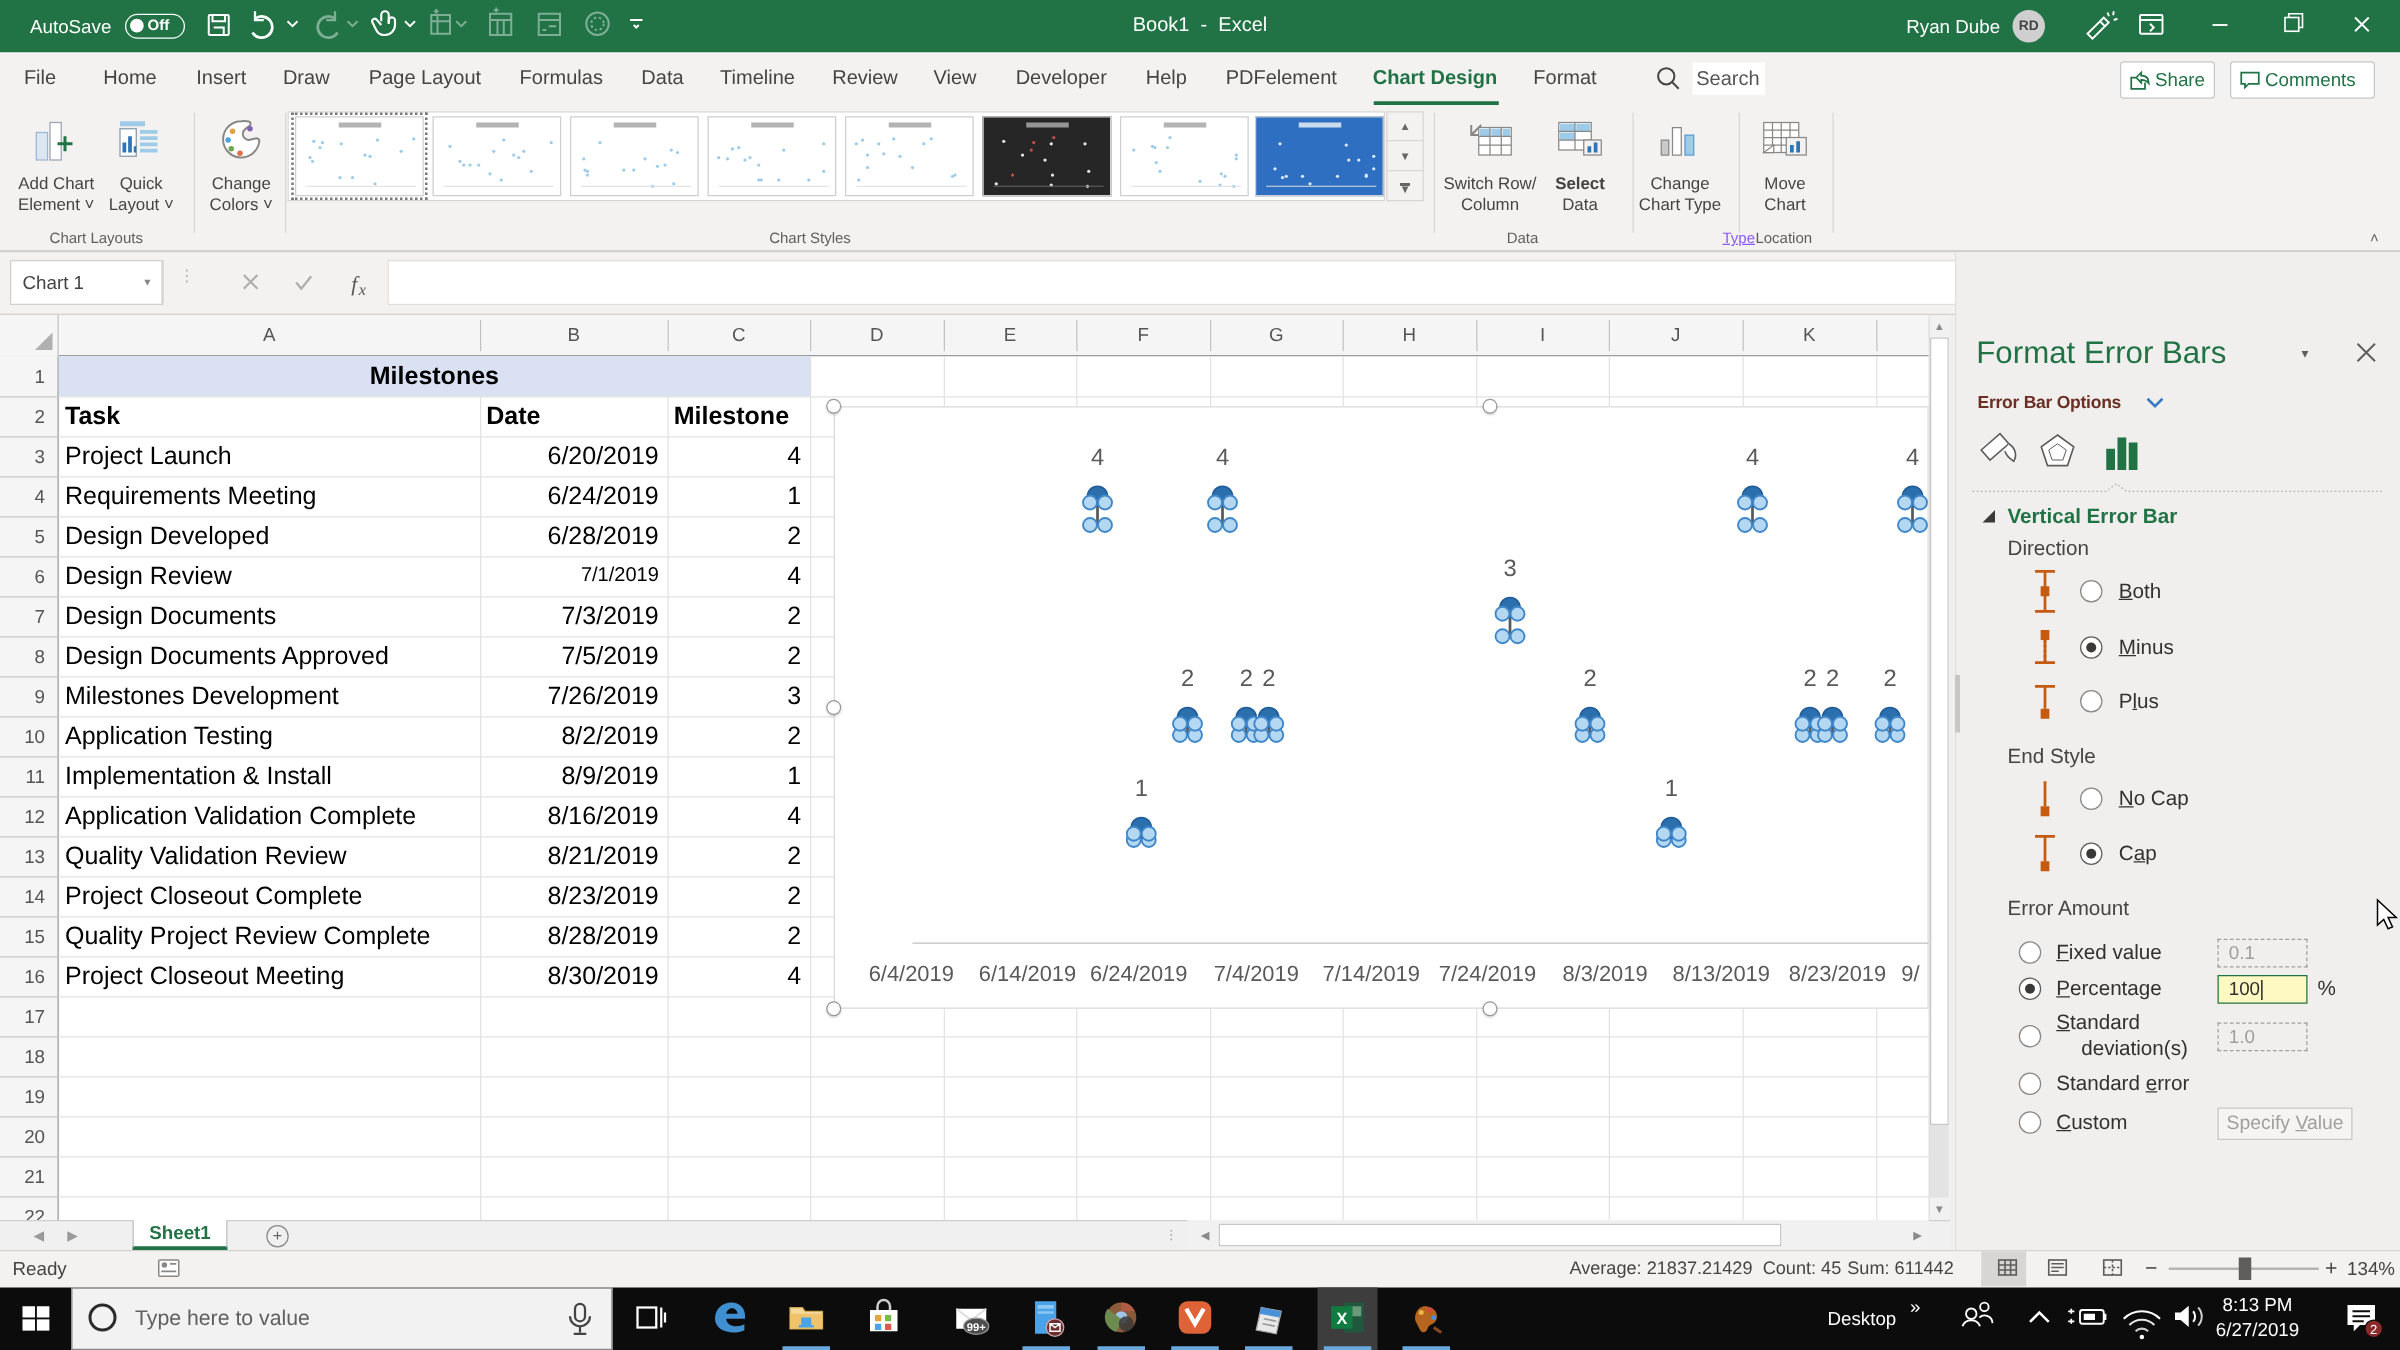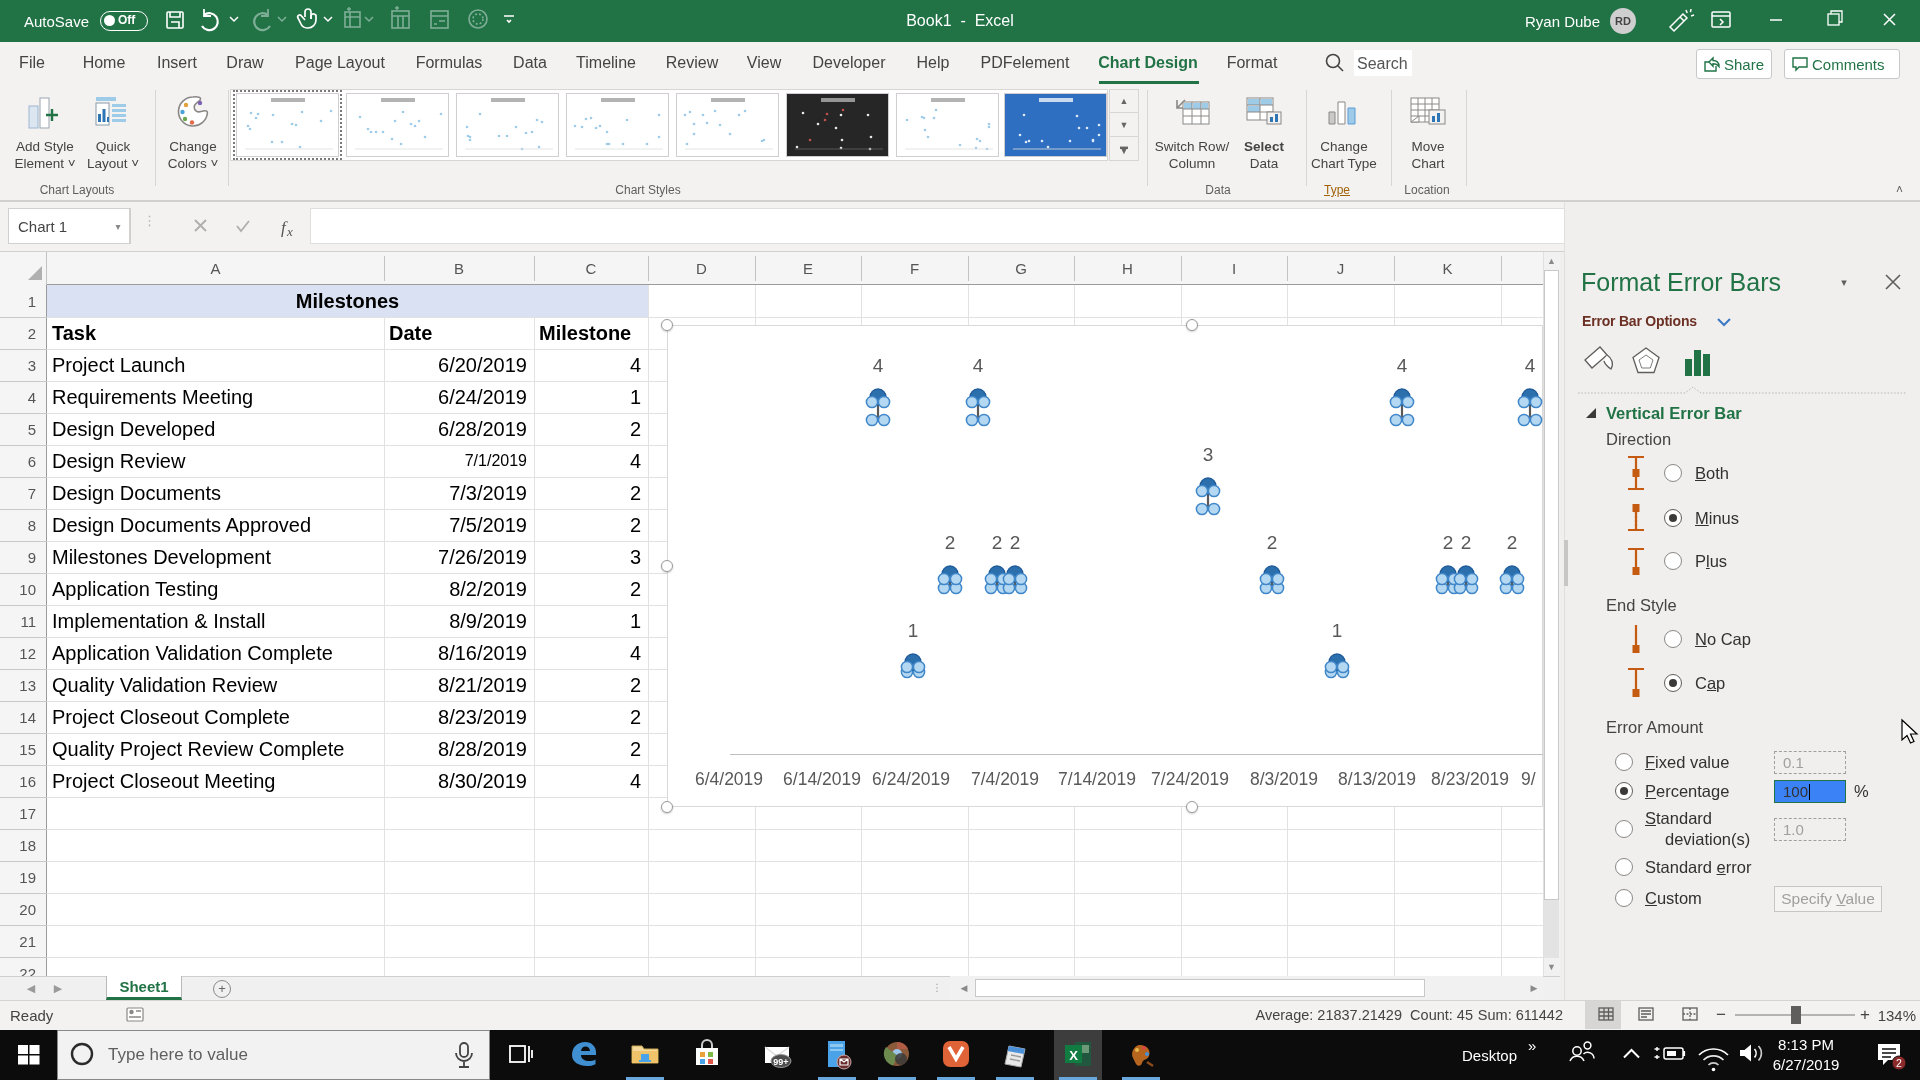--- a/index.html
+++ b/index.html
@@ -115,30 +115,30 @@
 <div style="position:absolute;left:0px;top:200px;width:1920px;height:2px;background:#d2d0ce;"></div>
 <div style="position:absolute;left:155px;top:90px;width:1px;height:96px;background:#d8d6d4;"></div>
 <div style="position:absolute;left:228px;top:90px;width:1px;height:96px;background:#d8d6d4;"></div>
 <div style="position:absolute;left:1147px;top:90px;width:1px;height:96px;background:#d8d6d4;"></div>
 <div style="position:absolute;left:1306px;top:90px;width:1px;height:96px;background:#d8d6d4;"></div>
 <div style="position:absolute;left:1391px;top:90px;width:1px;height:96px;background:#d8d6d4;"></div>
 <div style="position:absolute;left:1466px;top:90px;width:1px;height:96px;background:#d8d6d4;"></div>
 <div style="position:absolute;left:7px;top:182px;width:140px;height:16px;color:#605e5c;font-size:12px;display:flex;align-items:center;justify-content:center;">Chart Layouts</div>
 <div style="position:absolute;left:578px;top:182px;width:140px;height:16px;color:#605e5c;font-size:12px;display:flex;align-items:center;justify-content:center;">Chart Styles</div>
 <div style="position:absolute;left:1148px;top:182px;width:140px;height:16px;color:#605e5c;font-size:12px;display:flex;align-items:center;justify-content:center;">Data</div>
-<div style="position:absolute;left:1267px;top:182px;width:140px;height:16px;color:#a16207;font-size:12px;display:flex;align-items:center;justify-content:center;text-decoration:underline;">Type</div>
+<div style="position:absolute;left:1321px;top:182px;width:140px;height:16px;color:#8b5cf6;font-size:12px;display:flex;align-items:center;justify-content:center;text-decoration:underline;">Type</div>
 <div style="position:absolute;left:1357px;top:182px;width:140px;height:16px;color:#605e5c;font-size:12px;display:flex;align-items:center;justify-content:center;">Location</div>
 <div style="position:absolute;left:1896px;top:183px;width:20px;height:14px;color:#605e5c;font-size:12px;">˄</div>
 <div style="position:absolute;left:1px;top:92px;width:88px;height:100px;">
     <svg width="40" height="40" style="position:absolute;left:24px;top:2px" viewBox="0 0 40 40">
 <rect x="4" y="12" width="9" height="22" fill="#dce6f1" stroke="#9db6d4"></rect>
 <rect x="15" y="4" width="9" height="30" fill="#fff" stroke="#9aa5b0"></rect>
 <path d="M21 21 h12 M27 15 v12" stroke="#217346" stroke-width="2.4" fill="none"></path>
 </svg>
-    <div style="position:absolute;left:0px;top:47px;width:88px;height:17px;color:#444;font-size:13.5px;display:flex;justify-content:center;">Add Style</div>
+    <div style="position:absolute;left:0px;top:47px;width:88px;height:17px;color:#444;font-size:13.5px;display:flex;justify-content:center;">Add Chart</div>
     <div style="position:absolute;left:0px;top:64px;width:88px;height:17px;color:#444;font-size:13.5px;display:flex;justify-content:center;">Element ˅</div>
   </div>
 <div style="position:absolute;left:69px;top:92px;width:88px;height:100px;">
     <svg width="40" height="40" style="position:absolute;left:24px;top:2px" viewBox="0 0 40 40">
 <rect x="3" y="3" width="20" height="4" fill="#9ecbe8"></rect>
 <rect x="3" y="9" width="13" height="22" fill="#fff" stroke="#8899aa"></rect>
 <path d="M5 28 v-8 h3 v8 z M9.5 28 v-13 h3 v13 z M14 28 v-5 h2 v5 z" fill="#2e75b6"></path>
 <g fill="#9ecbe8">
         <rect x="19" y="10" width="14" height="3"></rect>
         <rect x="19" y="15" width="14" height="3"></rect>
@@ -952,21 +952,21 @@
 <div style="position:absolute;left:1664px;top:674px;width:18px;height:18px;border:1.5px solid #605e5c;border-radius:50%;background:#fff;"></div>
 <div style="position:absolute;left:1669px;top:679px;width:8px;height:8px;background:#3b3a39;border-radius:50%;"></div>
 <div style="position:absolute;left:1695px;top:671px;width:200px;height:24px;color:#323130;font-size:16.5px;line-height:24px;white-space:nowrap;">C<u>a</u>p</div>
 <div style="position:absolute;left:1606px;top:716px;width:160px;height:22px;color:#444;font-size:16.5px;display:flex;align-items:center;">Error Amount</div>
 <div style="position:absolute;left:1615px;top:753px;width:18px;height:18px;border:1.5px solid #8a8886;border-radius:50%;background:#fff;"></div>
 <div style="position:absolute;left:1645px;top:750px;width:200px;height:24px;color:#323130;font-size:16.5px;line-height:24px;white-space:nowrap;"><u>F</u>ixed value</div>
 <div style="position:absolute;left:1774px;top:751px;width:72px;height:23px;background:#f0efed;border:1px dashed #a19f9d;color:#a19f9d;font-size:15px;display:flex;align-items:center;padding-left:8px;">0.1</div>
 <div style="position:absolute;left:1615px;top:782px;width:18px;height:18px;border:1.5px solid #605e5c;border-radius:50%;background:#fff;"></div>
 <div style="position:absolute;left:1620px;top:787px;width:8px;height:8px;background:#3b3a39;border-radius:50%;"></div>
 <div style="position:absolute;left:1645px;top:779px;width:200px;height:24px;color:#323130;font-size:16.5px;line-height:24px;white-space:nowrap;"><u>P</u>ercentage</div>
-<div style="position:absolute;left:1774px;top:780px;width:72px;height:23px;background:#3b82f6;border:1.5px solid #217346;color:#323130;font-size:15px;display:flex;align-items:center;padding-left:8px;">100<span style="display:inline-block;width:1px;height:16px;background:#000;margin-left:1px"></span></div>
+<div style="position:absolute;left:1774px;top:780px;width:72px;height:23px;background:#fef9c3;border:1.5px solid #217346;color:#323130;font-size:15px;display:flex;align-items:center;padding-left:8px;">100<span style="display:inline-block;width:1px;height:16px;background:#000;margin-left:1px"></span></div>
 <div style="position:absolute;left:1854px;top:780px;width:20px;height:23px;color:#323130;font-size:16.5px;display:flex;align-items:center;">%</div>
 <div style="position:absolute;left:1615px;top:820px;width:18px;height:18px;border:1.5px solid #8a8886;border-radius:50%;background:#fff;"></div>
 <div style="position:absolute;left:1645px;top:807px;width:120px;height:22px;color:#323130;font-size:16.5px;display:flex;align-items:center;"><u>S</u>tandard</div>
 <div style="position:absolute;left:1645px;top:828px;width:130px;height:22px;color:#323130;font-size:16.5px;display:flex;align-items:center;margin-left:20px;">deviation(s)</div>
 <div style="position:absolute;left:1774px;top:818px;width:72px;height:23px;background:#f0efed;border:1px dashed #a19f9d;color:#a19f9d;font-size:15px;display:flex;align-items:center;padding-left:8px;">1.0</div>
 <div style="position:absolute;left:1615px;top:858px;width:18px;height:18px;border:1.5px solid #8a8886;border-radius:50%;background:#fff;"></div>
 <div style="position:absolute;left:1645px;top:855px;width:200px;height:24px;color:#323130;font-size:16.5px;line-height:24px;white-space:nowrap;">Standard <u>e</u>rror</div>
 <div style="position:absolute;left:1615px;top:889px;width:18px;height:18px;border:1.5px solid #8a8886;border-radius:50%;background:#fff;"></div>
 <div style="position:absolute;left:1645px;top:886px;width:200px;height:24px;color:#323130;font-size:16.5px;line-height:24px;white-space:nowrap;"><u>C</u>ustom</div>
 <div style="position:absolute;left:1774px;top:886px;width:108px;height:26px;background:#f5f4f2;border:1px solid #c8c6c4;color:#a19f9d;font-size:15.5px;line-height:24px;text-align:center;white-space:nowrap;">Specify <u>V</u>alue</div>

